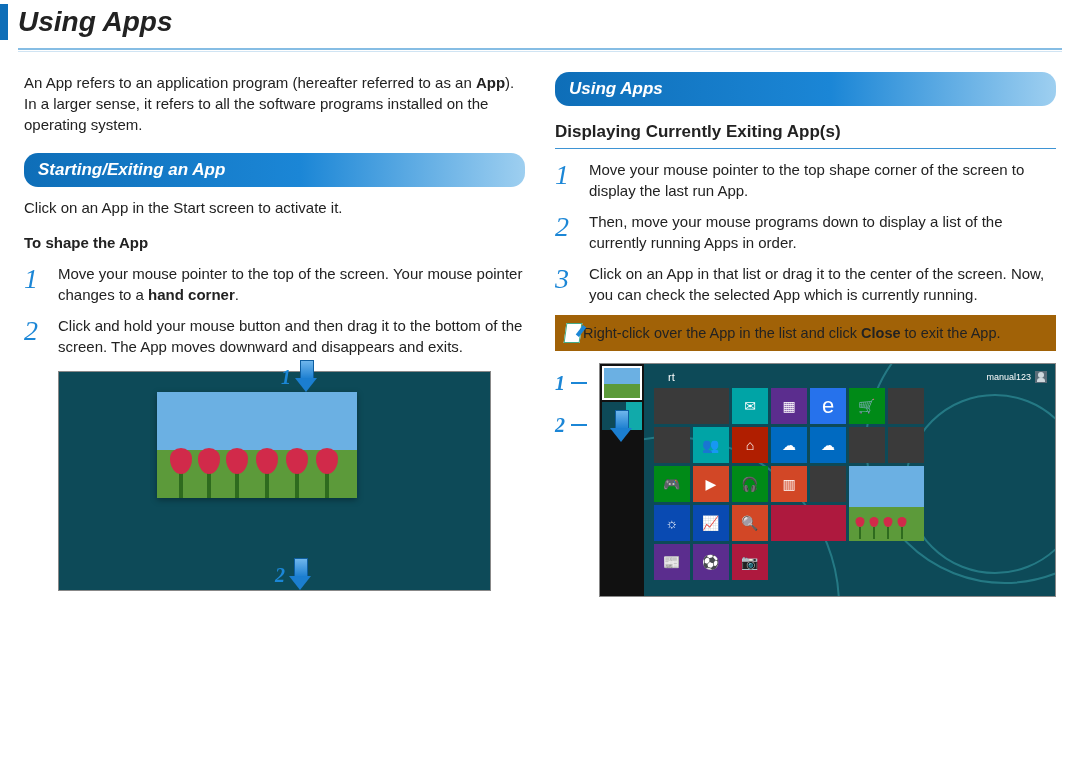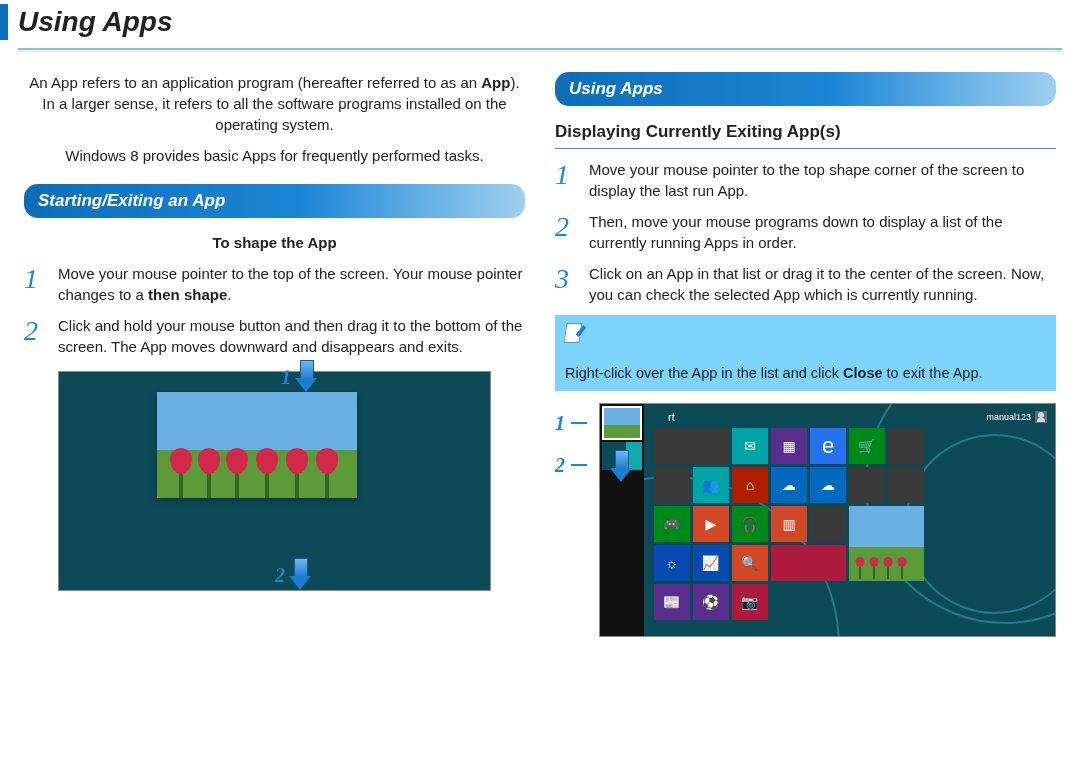--- a/index.html
+++ b/index.html
@@ -33,21 +33,21 @@
     background: #0e6eb8; color: #fff; font-weight: 700;
     display: flex; align-items: center; justify-content: center;
     font-size: 14px; font-style: normal;
   }
   .divider { height: 6px; margin: 4px 18px 0 18px; position: relative; }
   .divider::before { content:""; position:absolute; left:0; right:0; top:0; height:2px; background:#86bde4; }
   .divider::after  { content:""; position:absolute; left:0; right:0; top:3px; height:1px; background:#d0e4f3; }
 
   .columns { display: flex; gap: 30px; padding: 18px 24px 0 24px; }
   .col { flex: 1; font-size: 15px; line-height: 1.4; }
-  .col p { margin-bottom: 10px; text-align: center; }
+  .col p { margin-bottom: 10px; }
 
   .section-header {
     background: linear-gradient(90deg, #0e6eb8 0%, #1b86d6 55%, #9ecff0 100%);
     color: #fff;
     font-weight: 700;
     font-style: italic;
     font-size: 17px;
     padding: 5px 14px;
     border-radius: 14px;
     margin: 18px 0 10px 0;
@@ -68,27 +68,26 @@
     color: #1b86d6;
     font-weight: 400;
     font-style: italic;
     min-width: 24px;
     line-height: 1;
     padding-top: 2px;
   }
   .step-text { flex: 1; }
 
   .tip-box {
-    background: #7dd3fc;
+    background: #a16207;
     display: flex;
-    gap: 20px;
+    gap: 0;
     padding: 8px 10px;
     font-size: 14.5px;
     margin: 6px 0 12px 0;
-    flex-direction: column;
   }
   .tip-icon {
     width: 18px; height: 18px;
     position: relative;
     flex-shrink: 0;
     margin-top: 2px;
   }
   .tip-icon::before {
     content:""; position:absolute; left:0; bottom:0;
     width: 14px; height: 18px; background:#fff; border:1px solid #4a8; transform: skewX(-8deg);
@@ -259,29 +258,29 @@
   </div>
 </div>
 <div class="divider"></div>
 
 <div class="columns">
 
   <div class="col">
     <p>
       <span>An App refers to an application program (hereafter referred to as an </span><b>App</b><span>). In a larger sense, it refers to all the software programs installed on the operating system.</span>
     </p>
-    <p>Windows 8 provides basic Apps for frequently performed tasks.</p>
 
     <div class="section-header">Starting/Exiting an App</div>
+    <p>Click on an App in the Start screen to activate it.</p>
     <p class="mini-heading">To shape the App</p>
 
     <div class="step">
       <div class="step-num">1</div>
       <div class="step-text">
-        <span>Move your mouse pointer to the top of the screen. Your mouse pointer changes to a </span><b>then shape</b><span>.</span>
+        <span>Move your mouse pointer to the top of the screen. Your mouse pointer changes to a </span><b>hand corner</b><span>.</span>
       </div>
     </div>
     <div class="step">
       <div class="step-num">2</div>
       <div class="step-text">Click and hold your mouse button and then drag it to the bottom of the screen. The App moves downward and disappears and exits.</div>
     </div>
 
     <div class="illus-left">
       <div class="il-photo">
         <div class="tulip" style="left:10px"></div>

